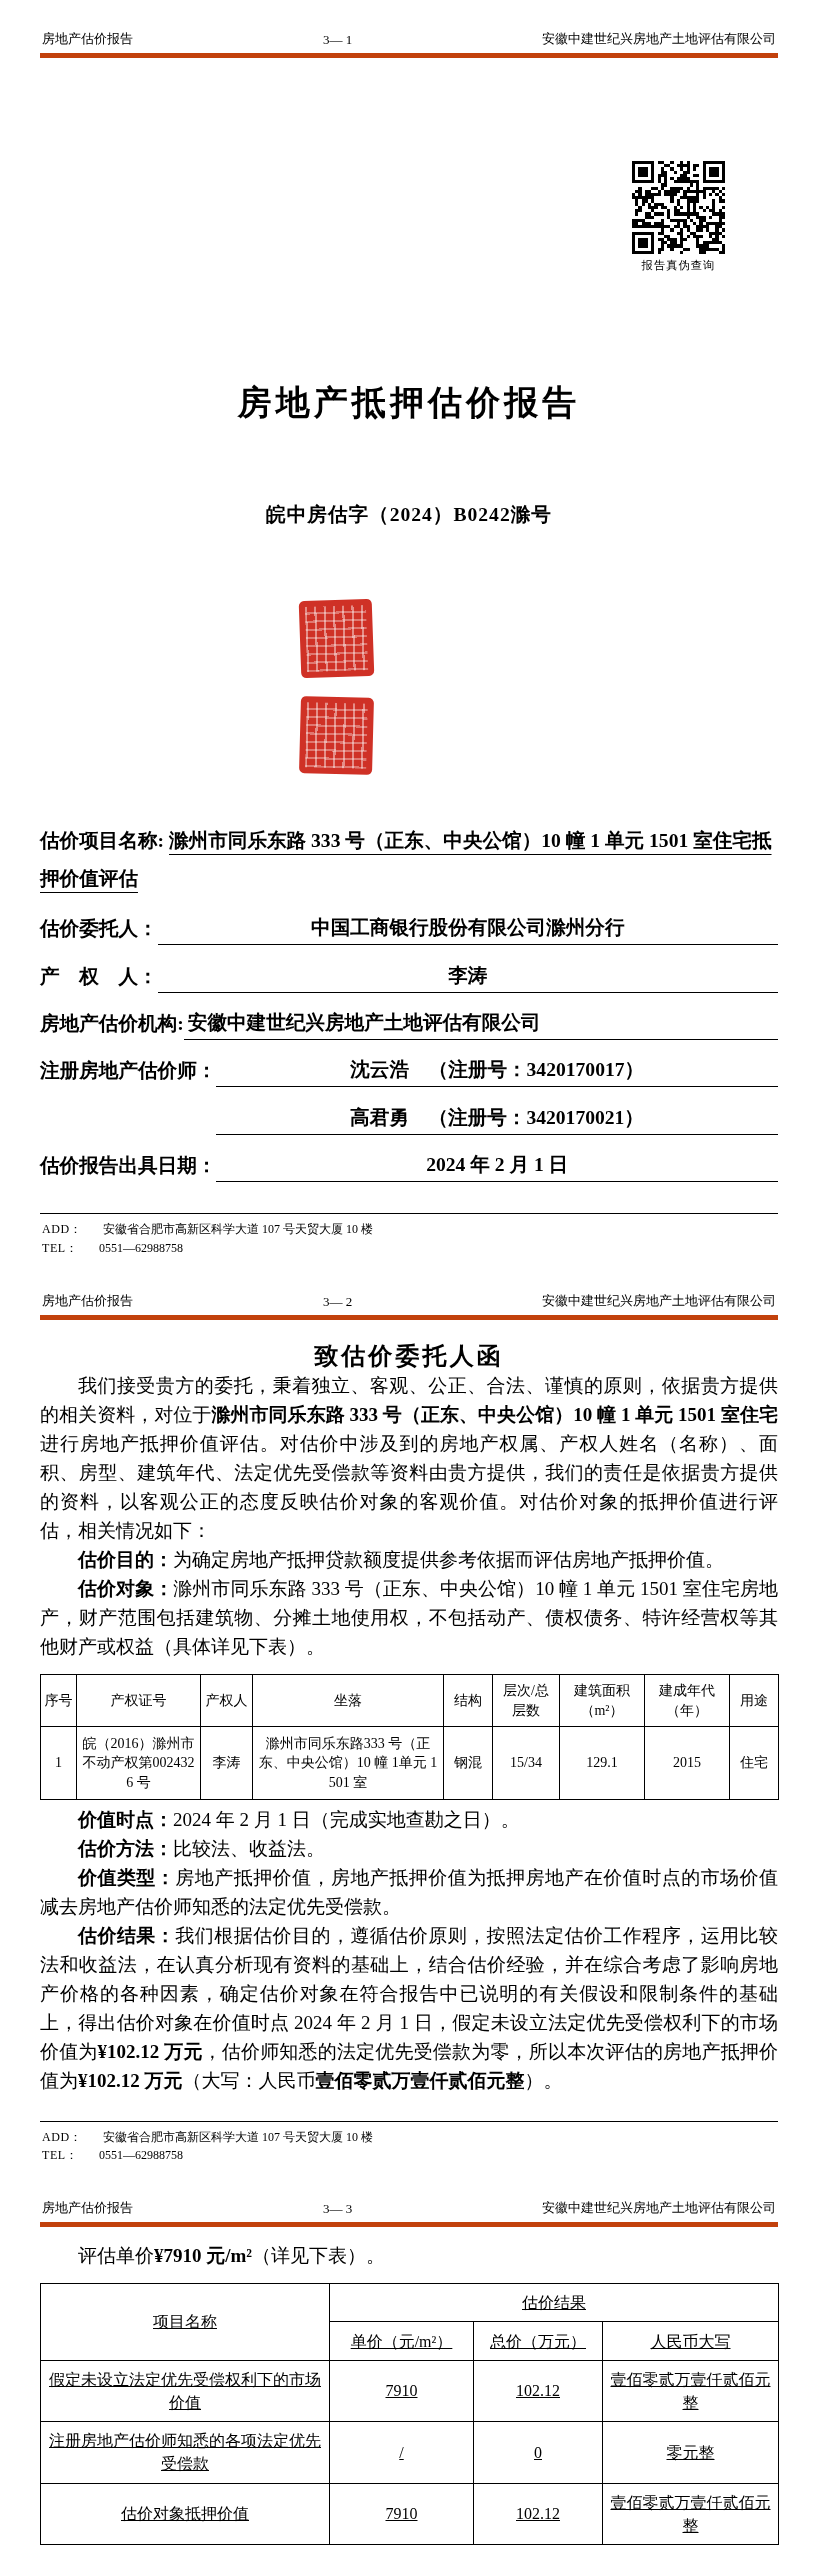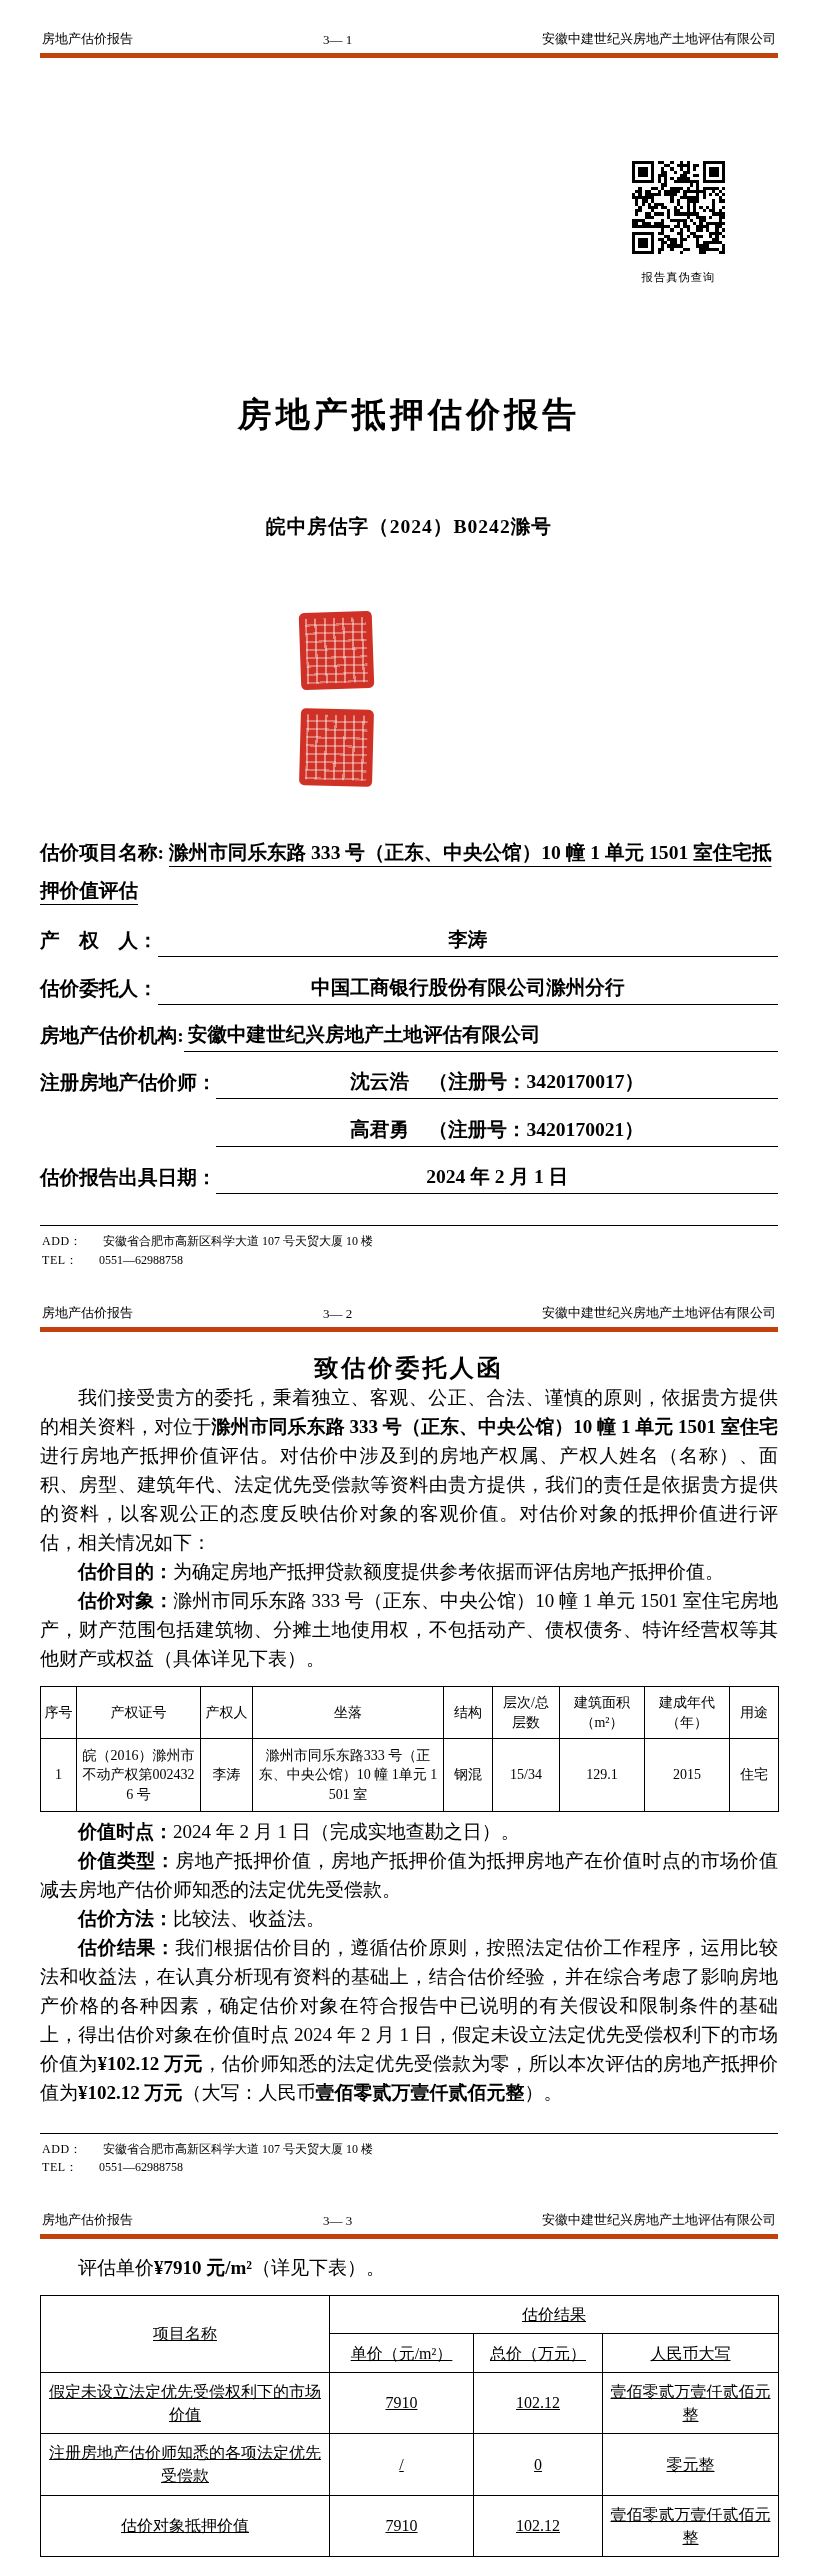--- a/index.html
+++ b/index.html
@@ -19,21 +19,21 @@
   }
   .page-head.continuation { padding-top:24px; }
   .page-foot {
     border-top:1px solid #000; margin-top:31px;
     padding:6.2px 2.1px 10.3px; font-size:12px; line-height:18.5px;
   }
   .page-foot .lbl { letter-spacing:0.5px; }
   .page-foot .val { margin-left:21px; }
 
   
-  .qr-wrap { display:flex; flex-direction:column; align-items:center; width:101px; margin:103px 49px 0 auto;gap:12px; }
+  .qr-wrap { display:flex; flex-direction:column; align-items:center; width:101px; margin:103px 49px 0 auto; }
   .qr-svg { display:block; background:#fff; }
   .qr-caption { font-size:11.3px; margin-top:4.1px; letter-spacing:1px; }
   .cover-title { text-align:center; font-size:34px; font-weight:bold; letter-spacing:4.1px; margin-top:108px; line-height:44px; }
   .doc-number { text-align:center; font-size:19.6px; font-weight:bold; letter-spacing:1px; margin-top:77px; line-height:26px; }
   .seals { margin:72px 0 0 260px; width:82px; }
   .seal { width:73px; height:77px; background:#cf3126; border-radius:5.2px; position:relative; }
   .seal::after {
     content:""; position:absolute; inset:6.2px;
     background:
       repeating-linear-gradient(90deg, rgba(255,255,255,.45) 0 2.1px, transparent 2.1px 9.3px),
@@ -445,26 +445,26 @@
       <div class="seal s1"></div>
       <div class="seal s2"></div>
     </div>
 
     <div class="cover-form">
       <div class="form-line wrap">
         <span class="fl">估价项目名称:</span>
         <span class="fv-u">滁州市同乐东路 333 号（正东、中央公馆）10 幢 1 单元 1501 室住宅抵押价值评估</span>
       </div>
       <div class="form-line">
+        <span class="fl">估价委托人：</span>
+        <span class="fv">中国工商银行股份有限公司滁州分行</span>
+      </div>
+      <div class="form-line">
         <span class="fl">产　权　人：</span>
         <span class="fv">李涛</span>
-      </div>
-      <div class="form-line">
-        <span class="fl">估价委托人：</span>
-        <span class="fv">中国工商银行股份有限公司滁州分行</span>
       </div>
       <div class="form-line left-val">
         <span class="fl">房地产估价机构:</span>
         <span class="fv">安徽中建世纪兴房地产土地评估有限公司</span>
       </div>
       <div class="form-line">
         <span class="fl">注册房地产估价师：</span>
         <span class="fv">沈云浩　（注册号：3420170017）</span>
       </div>
       <div class="form-line indent">
@@ -531,22 +531,22 @@
         <td>钢混</td>
         <td>15/34</td>
         <td>129.1</td>
         <td>2015</td>
         <td>住宅</td>
       </tr>
     </tbody>
       </table>
 
     <p class="para mt"><span class="b">价值时点：</span><span>2024 年 2 月 1 日（完成实地查勘之日）。</span></p>
+    <p class="para"><span class="b">估价方法：</span><span>比较法、收益法。</span></p>
     <p class="para"><span class="b">价值类型：</span><span>房地产抵押价值，房地产抵押价值为抵押房地产在价值时点的市场价值减去房地产估价师知悉的法定优先受偿款。</span></p>
-    <p class="para"><span class="b">估价方法：</span><span>比较法、收益法。</span></p>
     <p class="para"><span class="b">估价结果：</span><span>我们根据估价目的，遵循估价原则，按照法定估价工作程序，运用比较法和收益法，在认真分析现有资料的基础上，结合估价经验，并在综合考虑了影响房地产价格的各种因素，确定估价对象在符合报告中已说明的有关假设和限制条件的基础上，得出估价对象在价值时点 2024 年 2 月 1 日，假定未设立法定优先受偿权利下的市场价值为</span><span class="b">¥102.12 万元</span><span>，估价师知悉的法定优先受偿款为零，所以本次评估的房地产抵押价值为</span><span class="b">¥102.12 万元</span><span>（大写：人民币</span><span class="b">壹佰零贰万壹仟贰佰元整</span><span>）。</span></p>
 
     <footer class="page-foot" style="margin-top:26px;">
       <div>
         <span class="lbl">ADD：</span><span class="val">安徽省合肥市高新区科学大道 107 号天贸大厦 10 楼</span>
       </div>
       <div>
         <span class="lbl">TEL：</span><span class="val">0551—62988758</span>
       </div>
     </footer>

